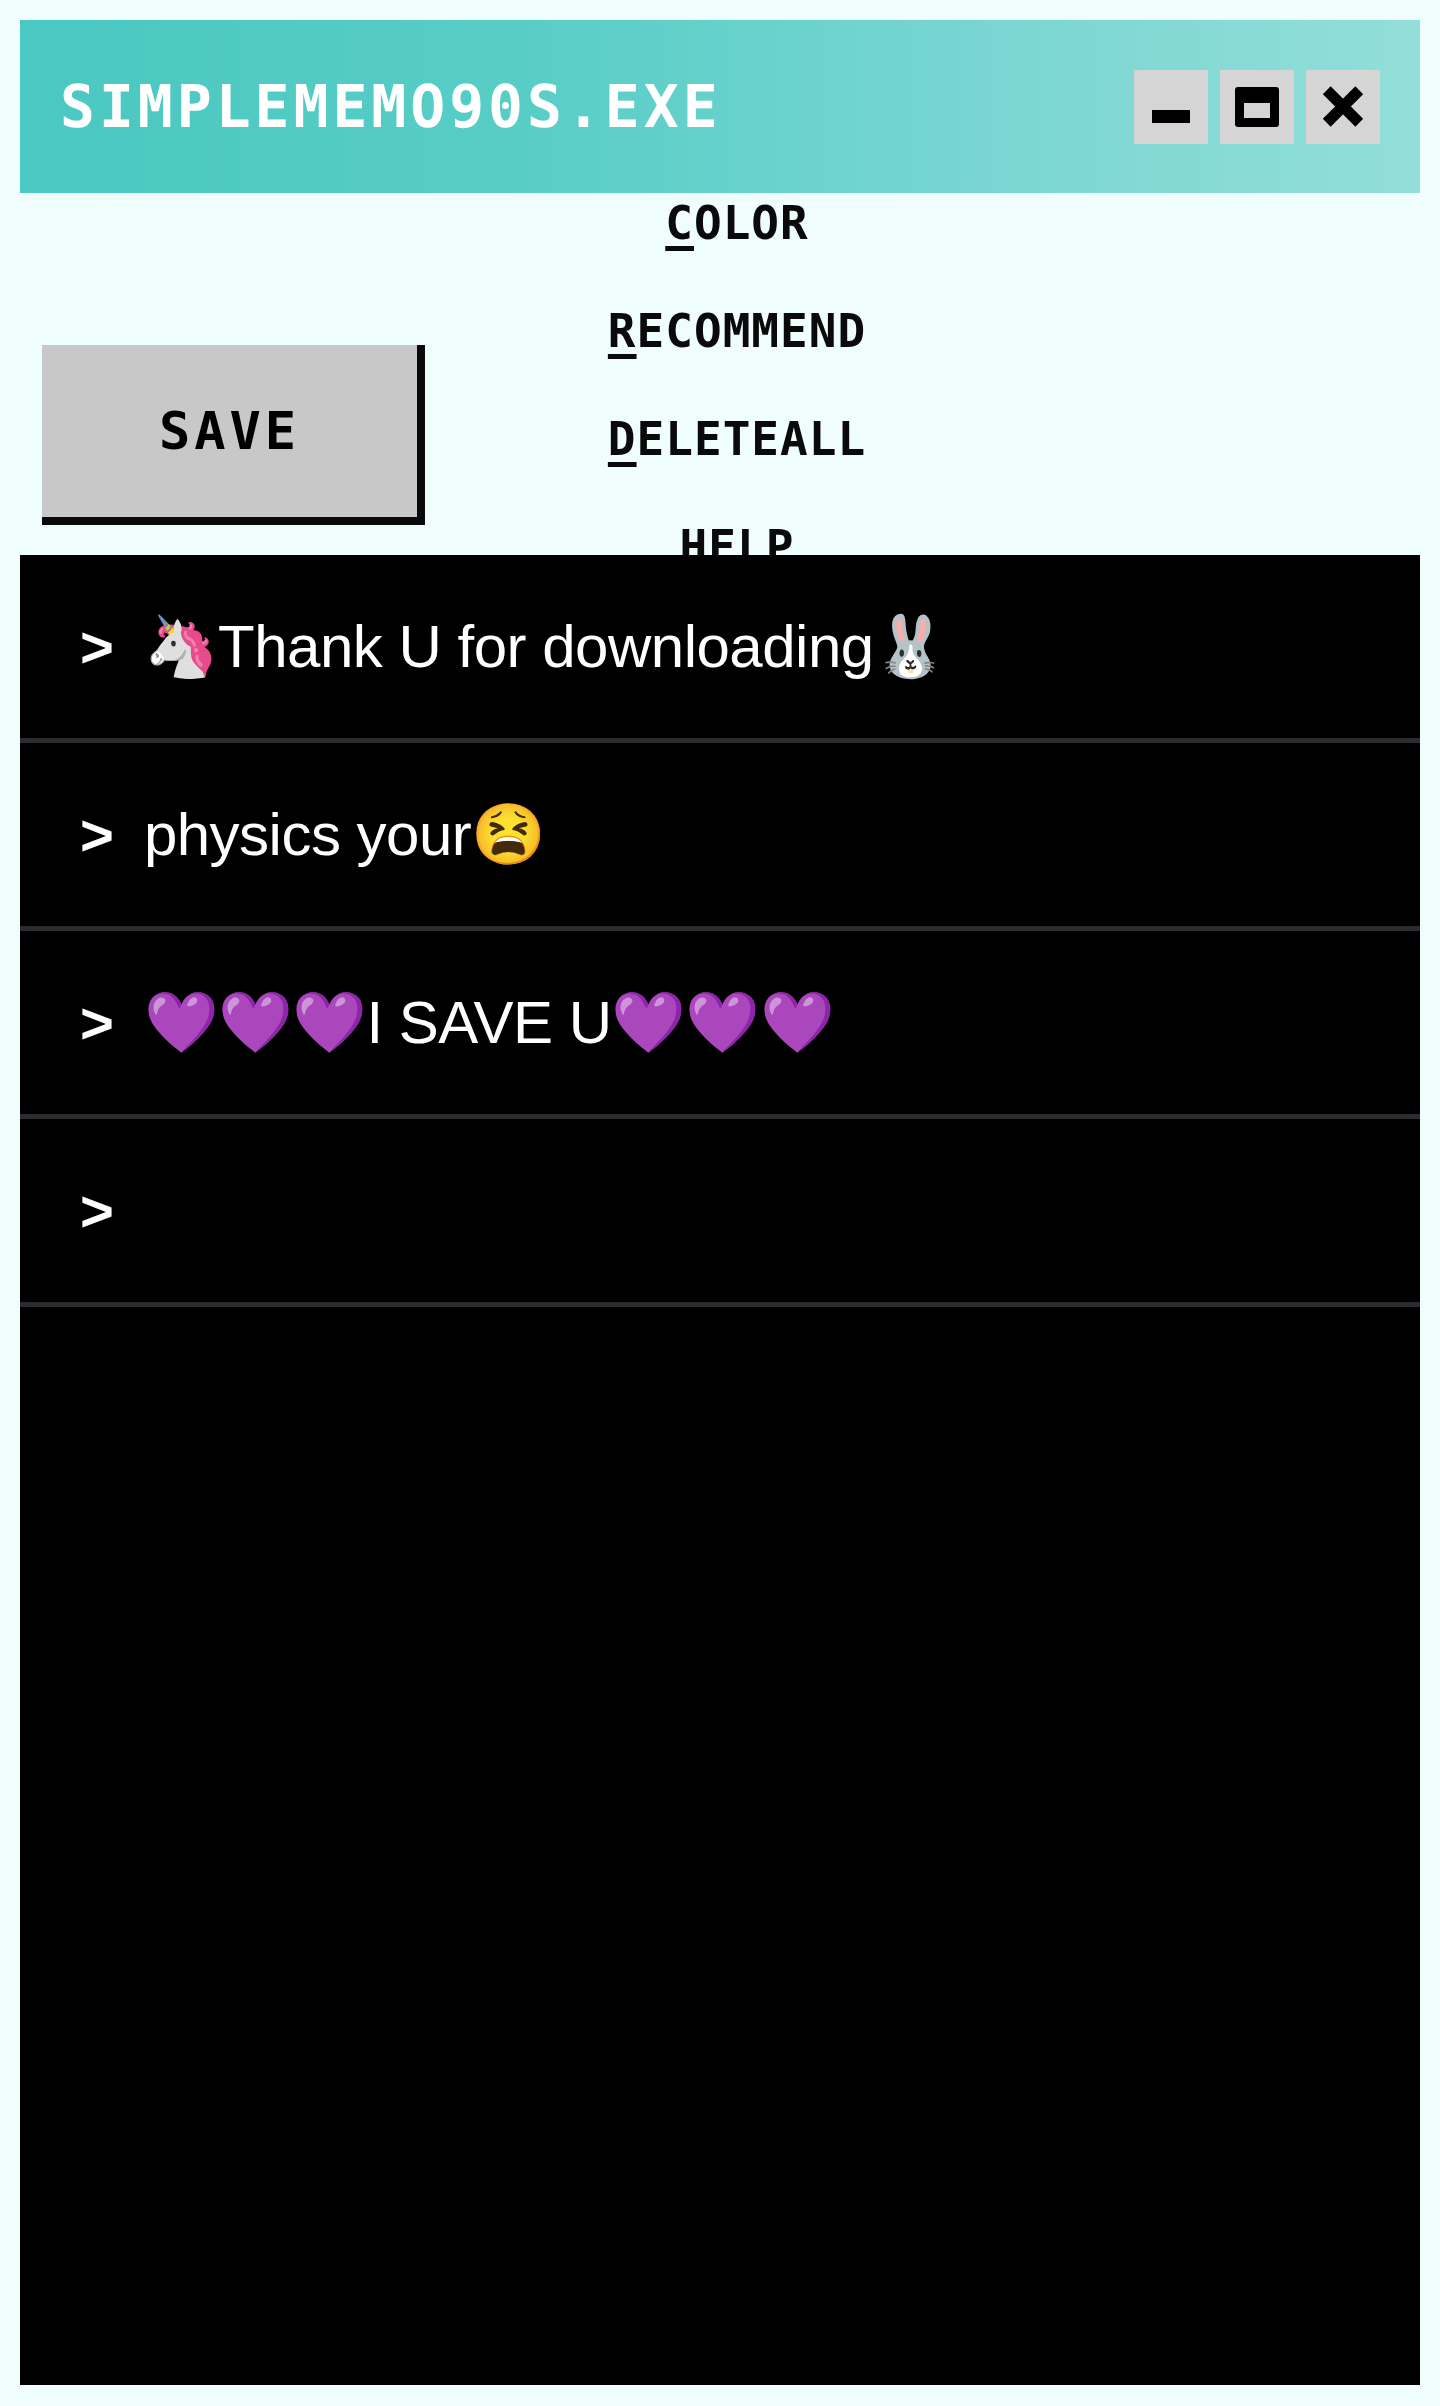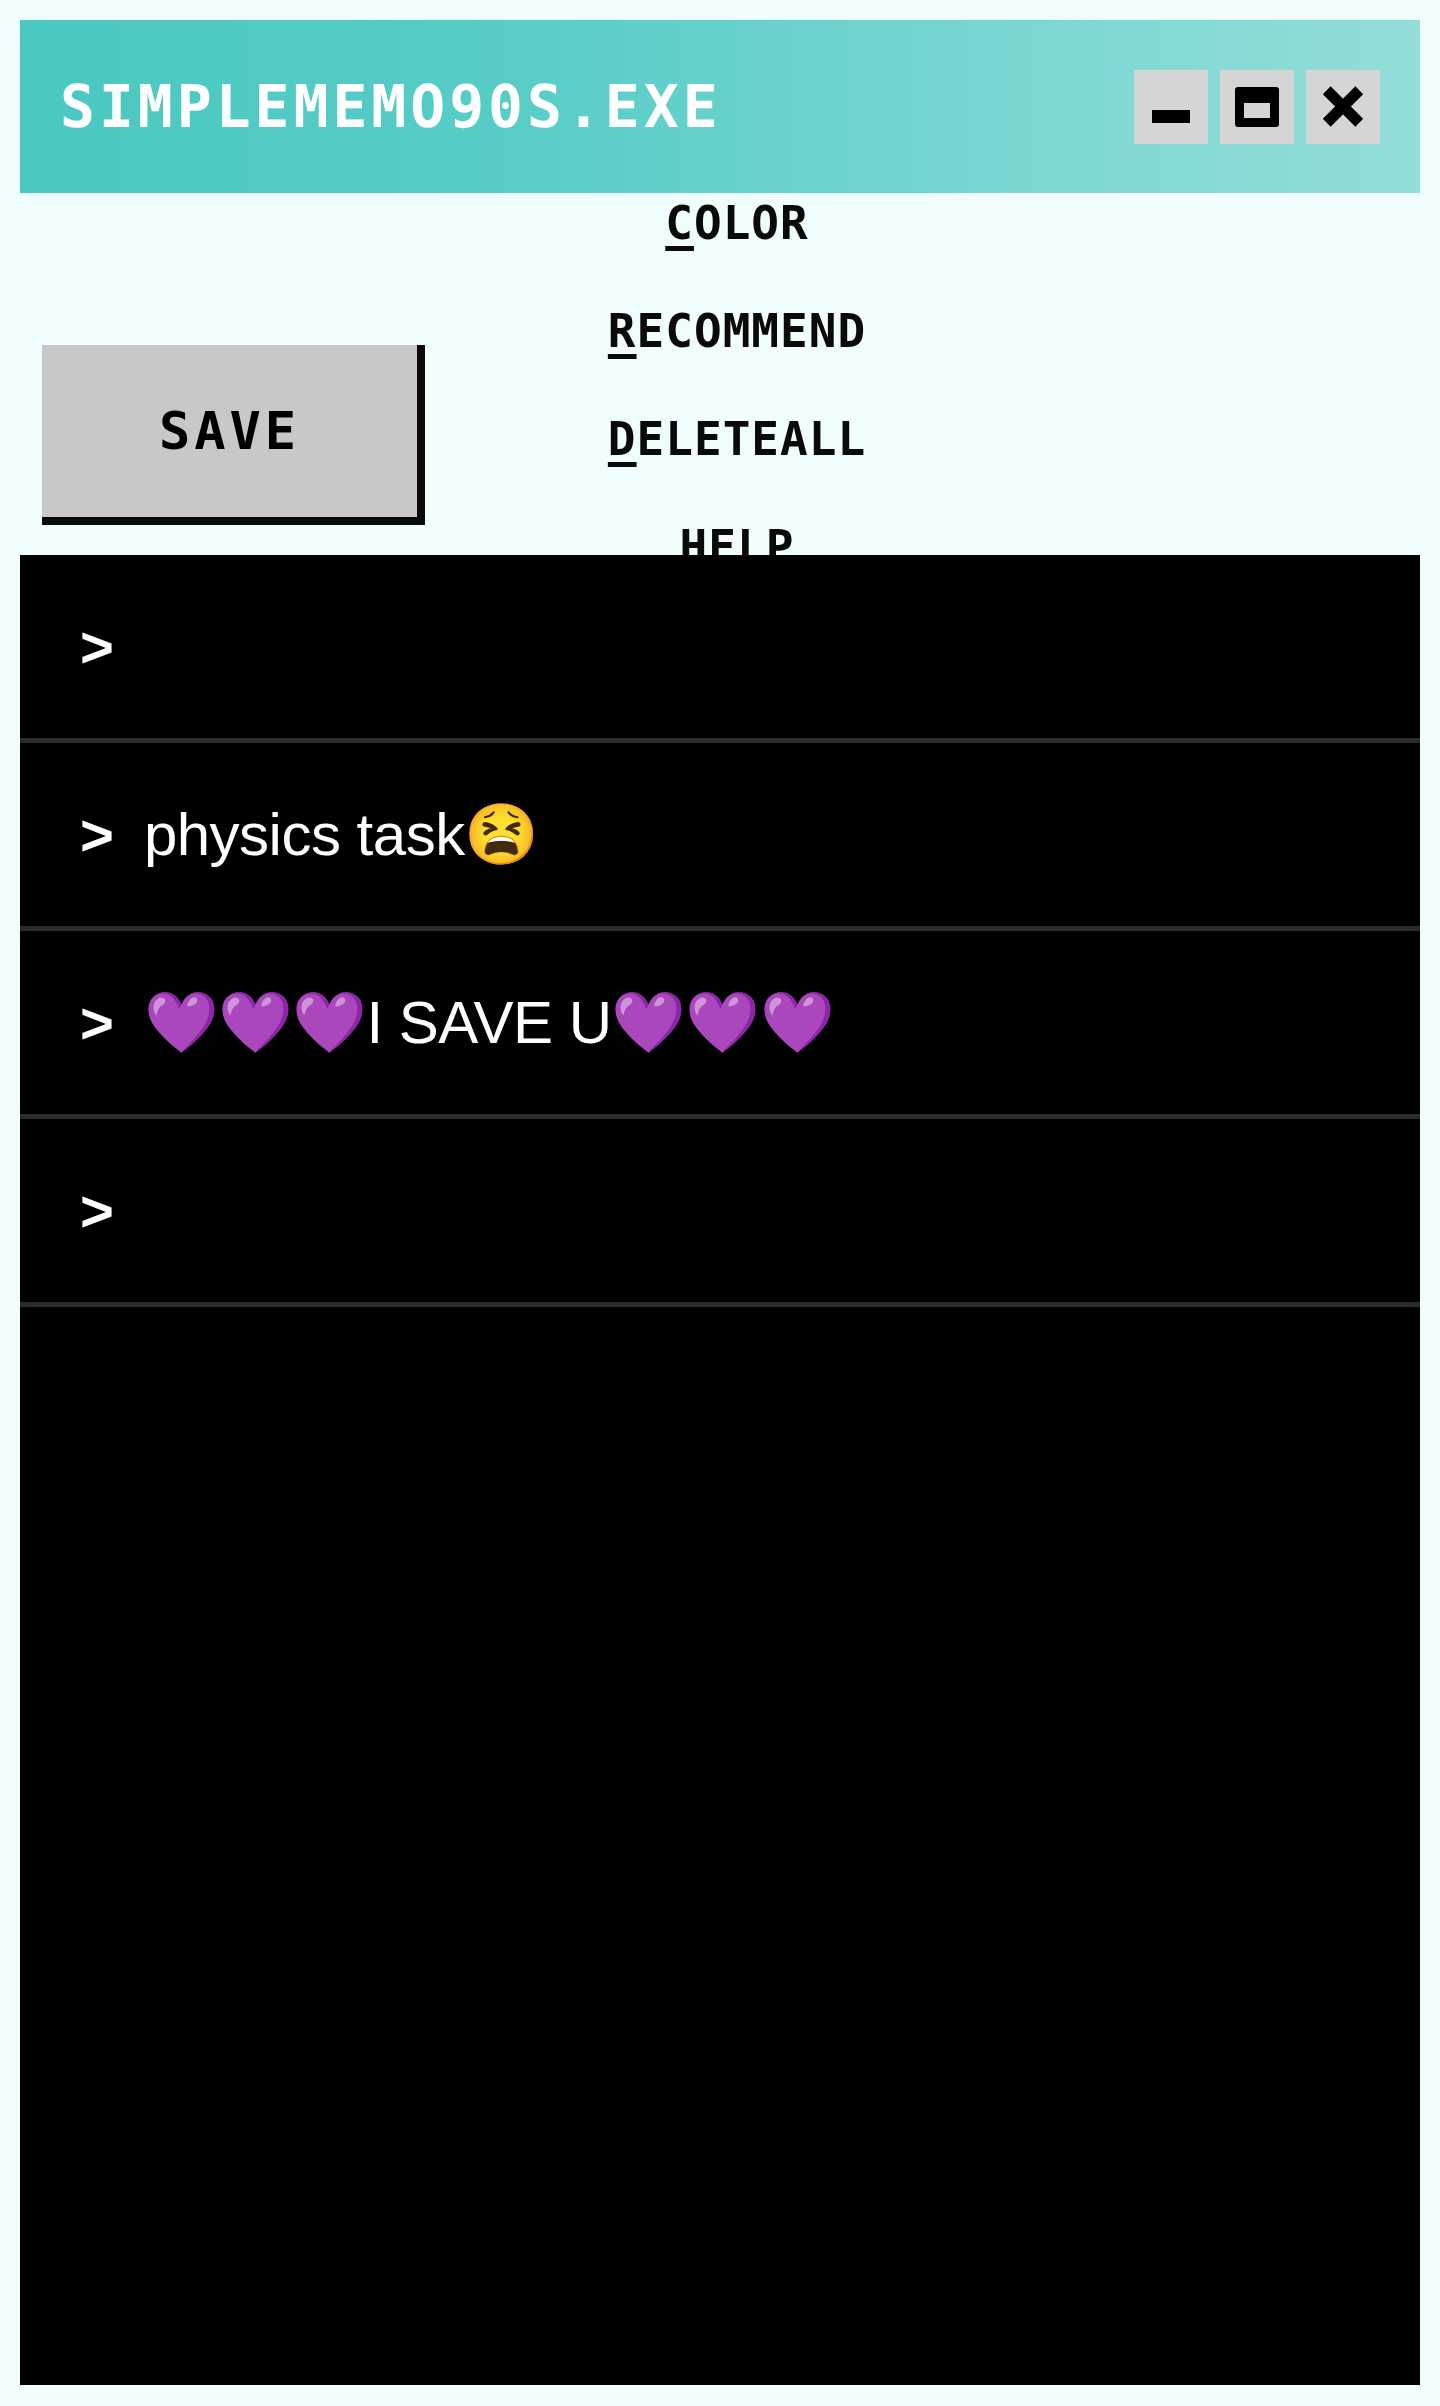--- a/index.html
+++ b/index.html
@@ -271,24 +271,25 @@
       <div class="save-shadow-b"></div>
       <button class="save-btn">
         <span class="save-label">SAVE</span>
       </button>
     </div>
   </div>
 
   <div class="memolist">
     <div class="memo-item">
       <span class="memo-caret">&gt;</span>
-    </div>
-    <div class="memo-item">
-      <span class="memo-caret">&gt;</span>
-      <span class="memo-text">physics task😫</span>
+      <span class="memo-text">🦄Thank U for downloading🐰</span>
+    </div>
+    <div class="memo-item">
+      <span class="memo-caret">&gt;</span>
+      <span class="memo-text">physics your😫</span>
     </div>
     <div class="memo-item">
       <span class="memo-caret">&gt;</span>
       <span class="memo-text">💜💜💜I SAVE U💜💜💜</span>
     </div>
     <div class="memo-item">
       <span class="memo-caret">&gt;</span>
     </div>
     <div class="memo-blank"></div>
   </div>

